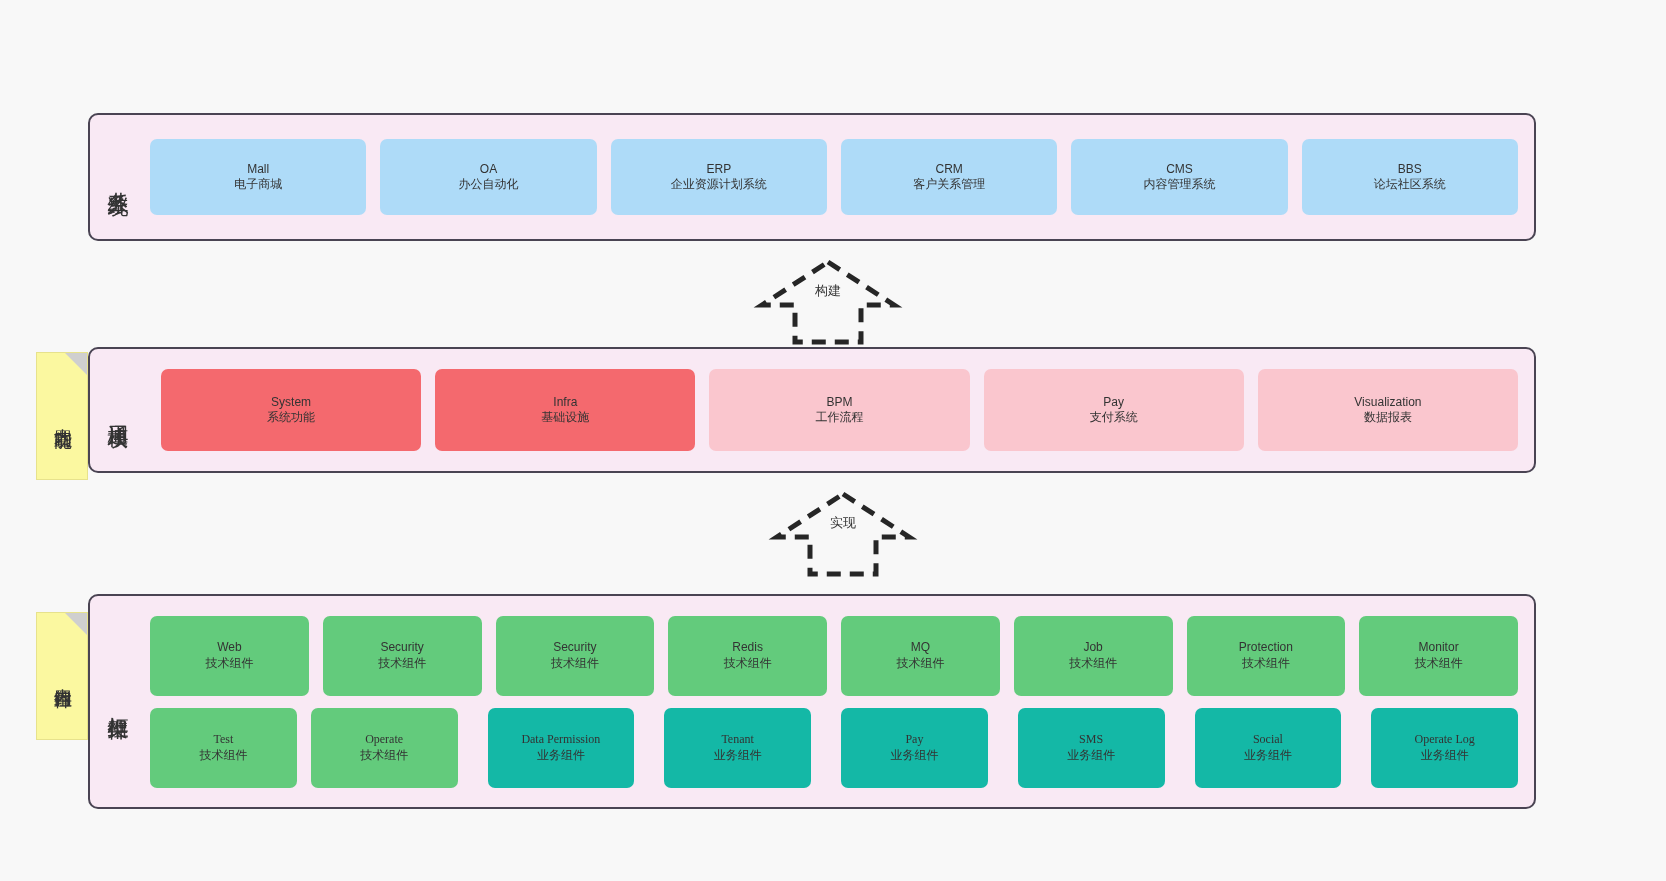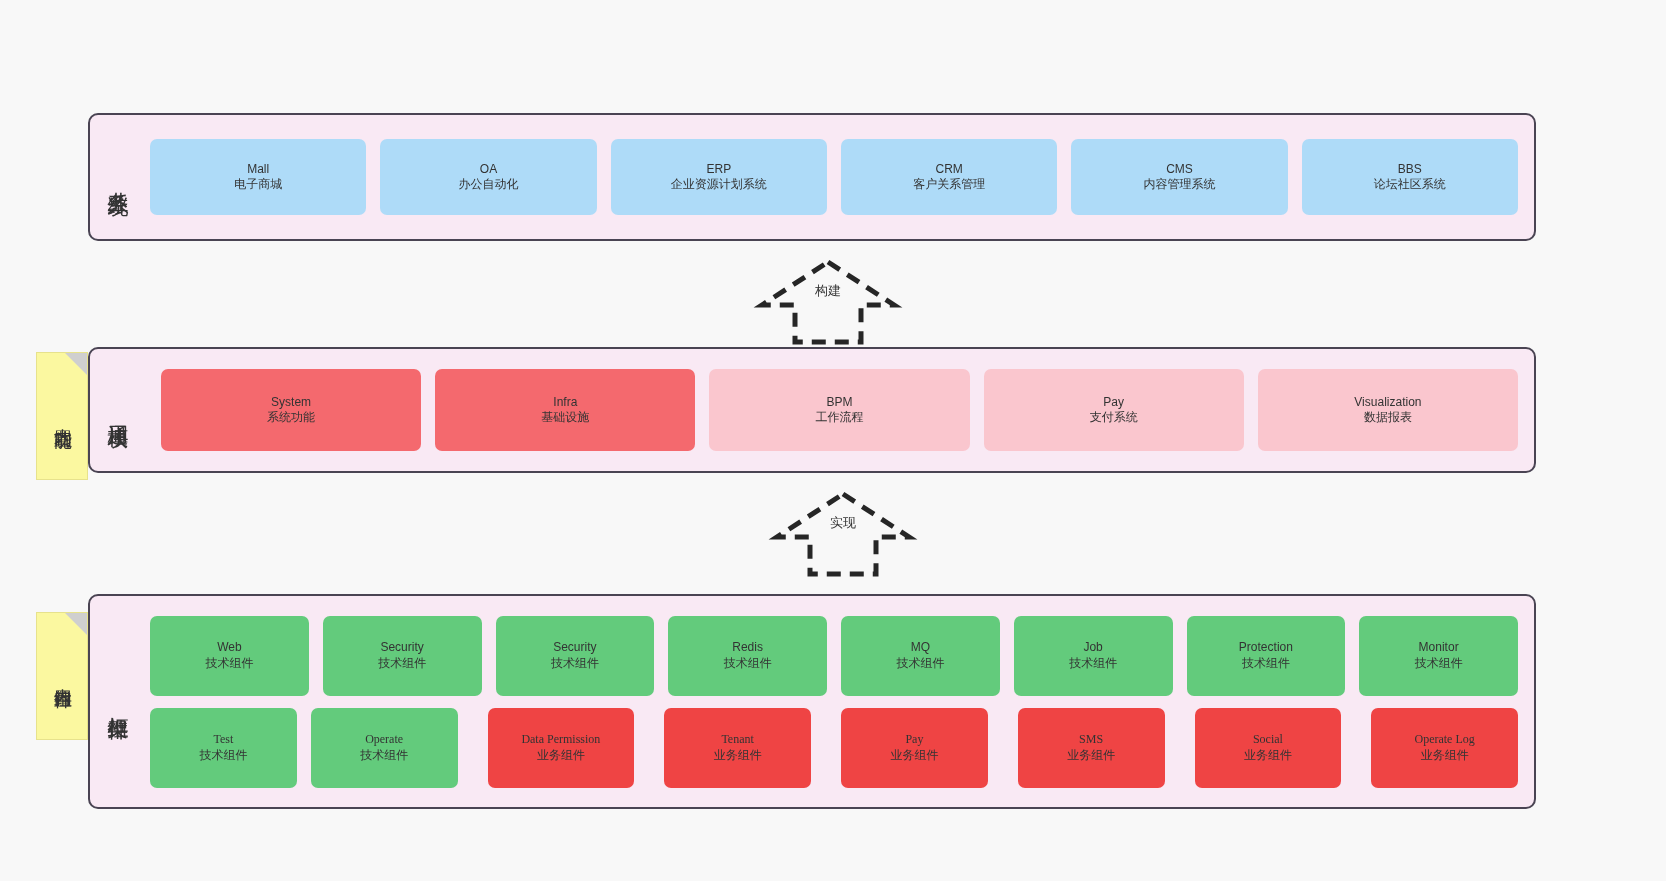--- a/index.html
+++ b/index.html
@@ -81,21 +81,21 @@
     padding: 6px 4px;
     user-select: none;
   }
   .card .t-en { display: block; }
   .card .t-cn { display: block; }
 
   .card.blue       { background: #aedbf8; }
   .card.red        { background: #f4696e; }
   .card.pink       { background: #fac6ce; }
   .card.green      { background: #63cb7c; }
-  .card.lightgreen { background: #ef4444; margin-left: 16px; }
+  .card.lightgreen { background: #14b8a6; margin-left: 16px; }
 
   .layer-business .row { height: 76px; }
   .layer-modules  .row { height: 82px; }
   .layer-frame    .row { height: 80px; }
 
   
   .layer-business { left: 88px;  top: 113px; width: 1448px; height: 128px; }
   .layer-modules  { left: 88px;  top: 347px; width: 1448px; height: 126px; gap: 11px; }
   .layer-frame    { left: 88px;  top: 594px; width: 1448px; height: 215px; }
 

